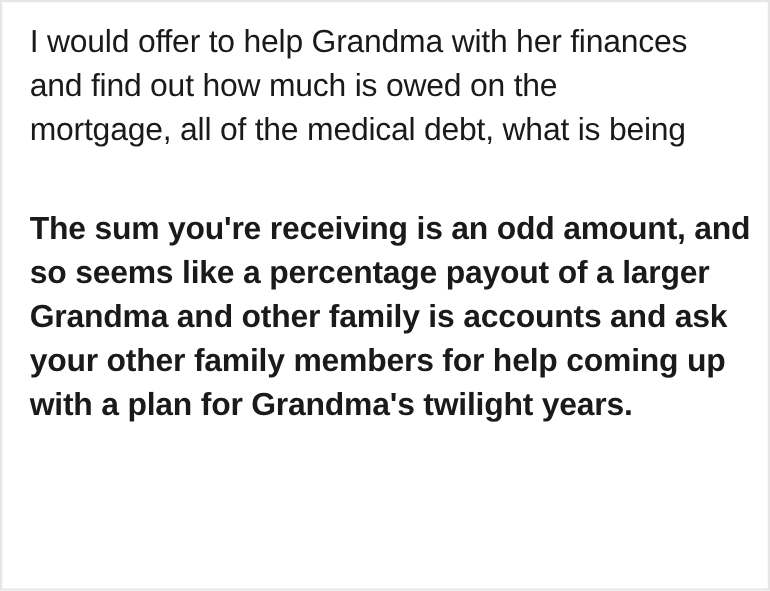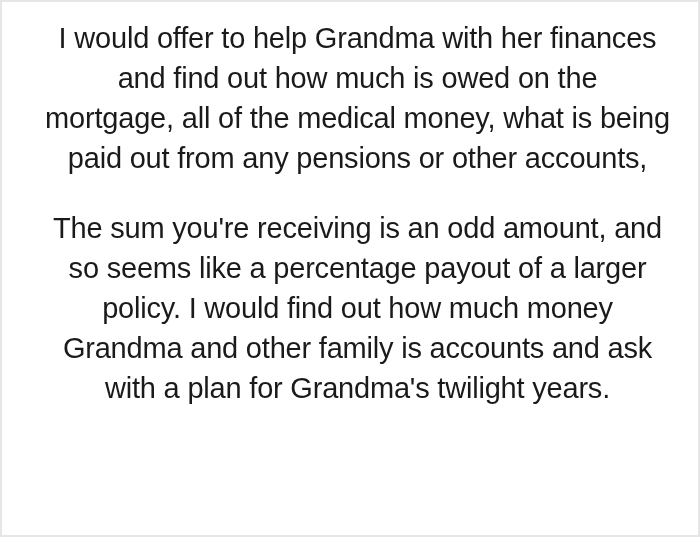--- a/index.html
+++ b/index.html
@@ -19,48 +19,47 @@
   }
   .comment-text {
     position: absolute;
     top: 16px;
     left: 25px;
     right: 10px;
     color: var(--text-color, #1a1a1a);
     font-size: 29px;
     line-height: 40px;
     letter-spacing: -0.2px;
-    text-align: center;
   }
   .paragraph {
     margin: 0;
   }
   .paragraph + .paragraph {
-    margin-top: 30px;
+    margin-top: 50px;
+    font-weight: bold;
   }
   .text-line {
     white-space: nowrap;
     height: 40px;
   }
 </style>
 </head>
 <body>
 
 <div class="screenshot">
   <div class="comment-text">
 
     <div class="paragraph">
       <div class="text-line">I would offer to help Grandma with her finances</div>
       <div class="text-line">and find out how much is owed on the</div>
-      <div class="text-line">mortgage, all of the medical money, what is being</div>
-      <div class="text-line">paid out from any pensions or other accounts,</div>
+      <div class="text-line">mortgage, all of the medical debt, what is being</div>
     </div>
 
     <div class="paragraph">
       <div class="text-line">The sum you're receiving is an odd amount, and</div>
       <div class="text-line">so seems like a percentage payout of a larger</div>
-      <div class="text-line">policy. I would find out how much money</div>
       <div class="text-line">Grandma and other family is accounts and ask</div>
+      <div class="text-line">your other family members for help coming up</div>
       <div class="text-line">with a plan for Grandma's twilight years.</div>
     </div>
 
   </div>
 </div>
 
 </body></html>

